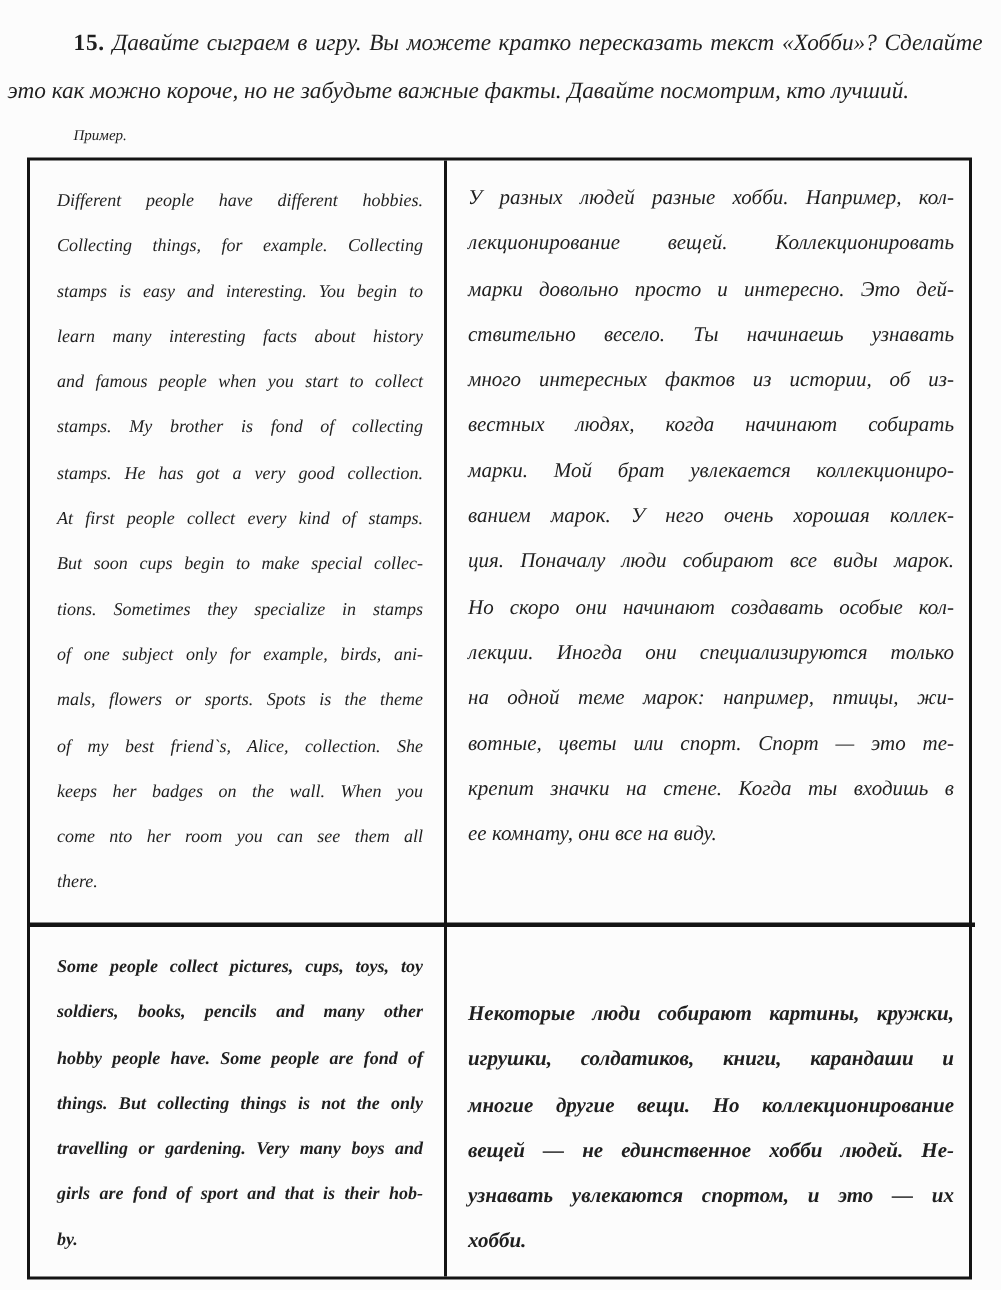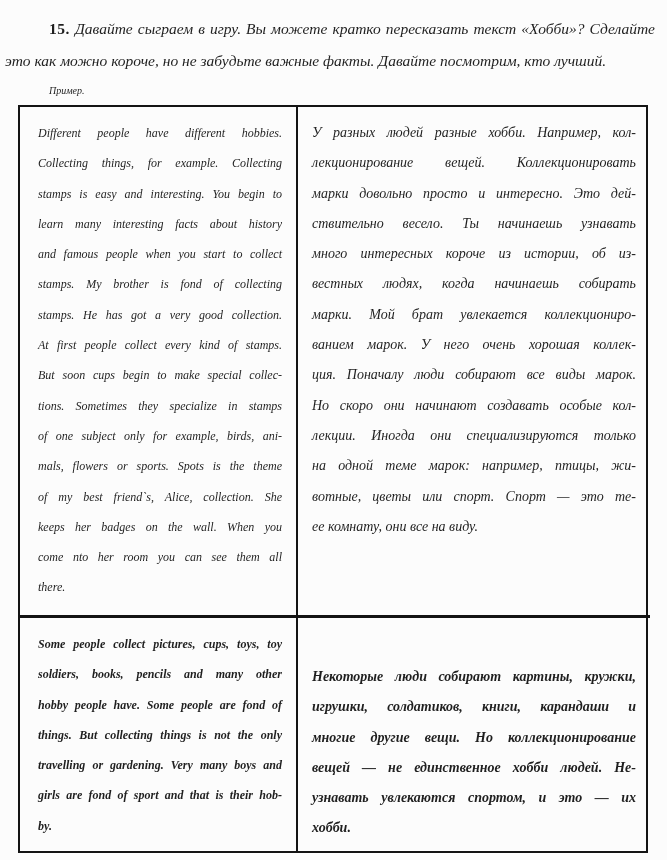--- a/index.html
+++ b/index.html
@@ -117,29 +117,30 @@
         <div class="tline">of my best friend`s, Alice, collection. She</div>
         <div class="tline">keeps her badges on the wall. When you</div>
         <div class="tline">come nto her room you can see them all</div>
         <div class="tline">there.</div>
       </div>
     <div class="cell ru r1">
         <div class="tline">У разных людей разные хобби. Например, кол-</div>
         <div class="tline">лекционирование вещей. Коллекционировать</div>
         <div class="tline">марки довольно просто и интересно. Это дей-</div>
         <div class="tline">ствительно весело. Ты начинаешь узнавать</div>
-        <div class="tline">много интересных короче из истории, об из-</div>
-        <div class="tline">вестных людях, когда начинаешь собирать</div>
+        <div class="tline">много интересных фактов из истории, об из-</div>
+        <div class="tline">вестных людях, когда начинают собирать</div>
         <div class="tline">марки. Мой брат увлекается коллекциониро-</div>
         <div class="tline">ванием марок. У него очень хорошая коллек-</div>
         <div class="tline">ция. Поначалу люди собирают все виды марок.</div>
         <div class="tline">Но скоро они начинают создавать особые кол-</div>
         <div class="tline">лекции. Иногда они специализируются только</div>
         <div class="tline">на одной теме марок: например, птицы, жи-</div>
         <div class="tline">вотные, цветы или спорт. Спорт — это те-</div>
+        <div class="tline">крепит значки на стене. Когда ты входишь в</div>
         <div class="tline">ее комнату, они все на виду.</div>
       </div>
     <div class="cell en r2">
         <div class="tline">Some people collect pictures, cups, toys, toy</div>
         <div class="tline">soldiers, books, pencils and many other</div>
         <div class="tline">hobby people have. Some people are fond of</div>
         <div class="tline">things. But collecting things is not the only</div>
         <div class="tline">travelling or gardening. Very many boys and</div>
         <div class="tline">girls are fond of sport and that is their hob-</div>
         <div class="tline">by.</div>

